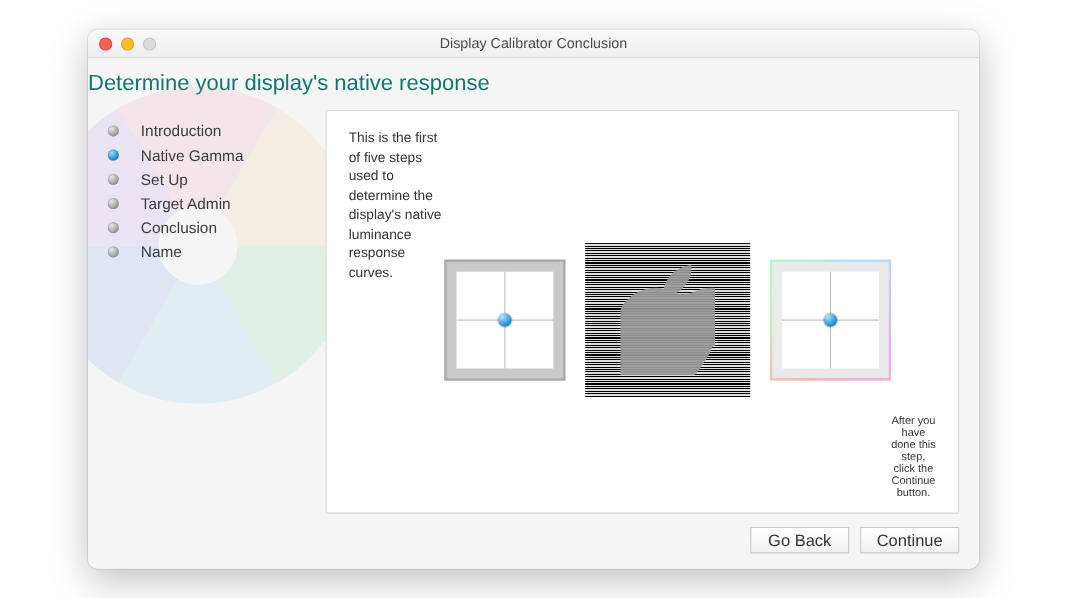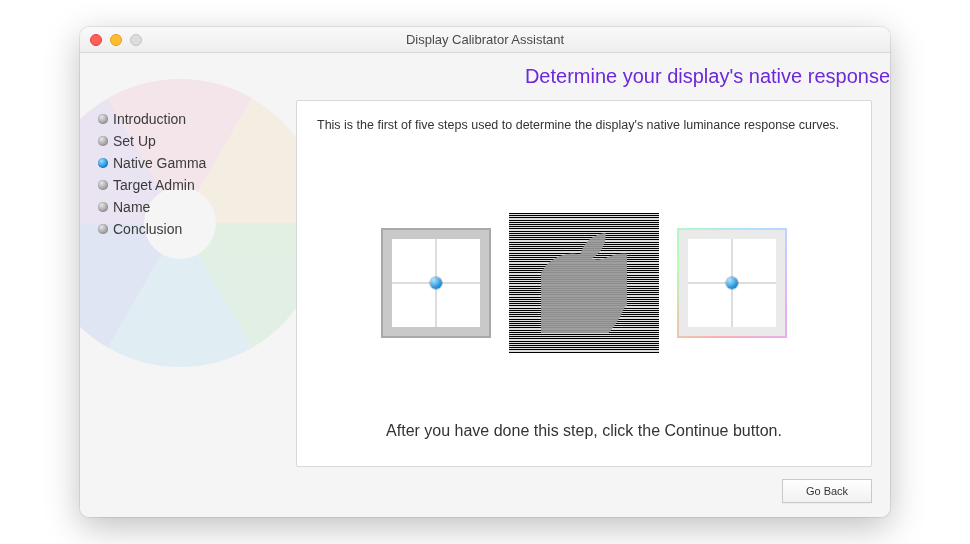--- a/index.html
+++ b/index.html
@@ -62,63 +62,63 @@
       left: -50px;
       top: 20px;
       width: 300px;
       height: 300px;
       opacity: 0.15;
       pointer-events: none;
     }
     .page-heading {
       font-size: 20px;
       font-weight: 500;
-      color: #6d28d9;
-      text-align: right;
+      color: #0f766e;
+      text-align: left;
       margin-top: 12px;
     }
     .content-row {
       flex: 1;
       display: flex;
       padding: 12px 18px 0 18px;
       gap: 18px;
     }
     .sidebar {
       width: 180px;
       padding-top: 8px;
       position: relative;
       z-index: 1;
     }
     .sidebar-item {
       display: flex;
       align-items: center;
-      gap: 5px;
+      gap: 20px;
       font-size: 14px;
       color: #3b3b3b;
       padding: 3px 0;
       cursor: default;
     }
     .bullet {
       width: 10px; height: 10px;
       border-radius: 50%;
       background: radial-gradient(circle at 35% 30%, #e6e6e6, #999 70%);
       box-shadow: inset 0 0 1px rgba(0,0,0,0.4);
       flex-shrink: 0;
     }
     .bullet.current {
       background: radial-gradient(circle at 35% 30%, #9adfff, #0a84d6 70%);
     }
     .main-panel {
       flex: 1;
       background: #ffffff;
       border: 1px solid #d8d8d8;
       border-radius: 2px;
-      padding: 16px 20px 26px 20px;
-      display: flex;
-      flex-direction: column;
+      padding: 16px 20px 12px 20px;
+      display: flex;
+      flex-direction: row;
       position: relative;
       z-index: 1;
     }
     .main-panel p {
       font-size: 12.5px;
       line-height: 1.4;
       color: #333;
       margin-bottom: 10px;
     }
     .calib-row {
@@ -182,56 +182,56 @@
       position: relative;
       display: flex;
       align-items: center;
       justify-content: center;
     }
     .apple-shape {
       color: #999;
       opacity: 0.92;
     }
     .footer-text {
-      font-size: 16px;
+      font-size: 10px;
       color: #333;
       text-align: center;
       margin-top: auto;
       padding-top: 10px;
     }
     .button-row {
       display: flex;
       justify-content: flex-end;
       gap: 10px;
       padding: 12px 18px 14px 0;
     }
     .mac-button {
       min-width: 90px;
       height: 24px;
-      font-size: 11px;
+      font-size: 15px;
       color: #333;
       background: linear-gradient(#ffffff,#f1f1f1);
       border: 1px solid #c9c9c9;
       border-radius: 0;
       box-shadow: 0 1px 0 rgba(0,0,0,0.03);
       cursor: pointer;
     }
   </style>
 </head>
 <body>
 
 <div class="window">
 
   <div class="titlebar">
     <div class="traffic-lights">
       <div class="tl red"></div>
       <div class="tl yellow"></div>
       <div class="tl grey"></div>
     </div>
-    <div class="titlebar-title">Display Calibrator Assistant</div>
+    <div class="titlebar-title">Display Calibrator Conclusion</div>
   </div>
 
   <div class="body">
 
     <svg class="bg-colorwheel" viewBox="0 0 100 100">
       <g transform="translate(50,50)">
         <path d="M0 0 L48 0 A48 48 0 0 1 24 41.6 Z" fill="#7bd389"></path>
         <path d="M0 0 L24 41.6 A48 48 0 0 1 -24 41.6 Z" fill="#6fcaea"></path>
         <path d="M0 0 L-24 41.6 A48 48 0 0 1 -48 0 Z" fill="#6a8fe8"></path>
         <path d="M0 0 L-48 0 A48 48 0 0 1 -24 -41.6 Z" fill="#b07fe0"></path>
@@ -244,38 +244,38 @@
     <h1 class="page-heading">Determine your display's native response</h1>
 
     <div class="content-row">
 
       <div class="sidebar">
         <div class="sidebar-item">
           <span class="bullet"></span>
           <span>Introduction</span>
         </div>
         <div class="sidebar-item">
-          <span class="bullet"></span>
-          <span>Set Up</span>
-        </div>
-        <div class="sidebar-item">
           <span class="bullet current"></span>
           <span>Native Gamma</span>
         </div>
         <div class="sidebar-item">
           <span class="bullet"></span>
+          <span>Set Up</span>
+        </div>
+        <div class="sidebar-item">
+          <span class="bullet"></span>
           <span>Target Admin</span>
         </div>
         <div class="sidebar-item">
           <span class="bullet"></span>
+          <span>Conclusion</span>
+        </div>
+        <div class="sidebar-item">
+          <span class="bullet"></span>
           <span>Name</span>
-        </div>
-        <div class="sidebar-item">
-          <span class="bullet"></span>
-          <span>Conclusion</span>
         </div>
       </div>
 
       <div class="main-panel">
         <p>This is the first of five steps used to determine the display's native luminance response curves.</p>
 
         <div class="calib-row">
 
           <div class="target-box">
             <div class="target-inner"></div>
@@ -299,17 +299,18 @@
 
         </div>
 
         <div class="footer-text">After you have done this step, click the Continue button.</div>
       </div>
 
     </div>
 
     <div class="button-row">
       <button class="mac-button">Go Back</button>
+      <button class="mac-button">Continue</button>
     </div>
 
   </div>
 
 </div>
 
 </body></html>

